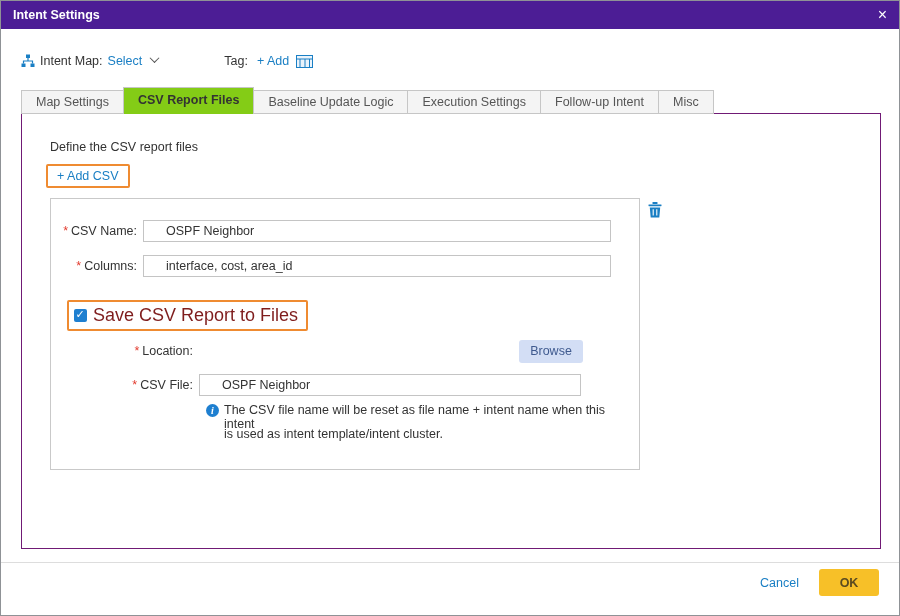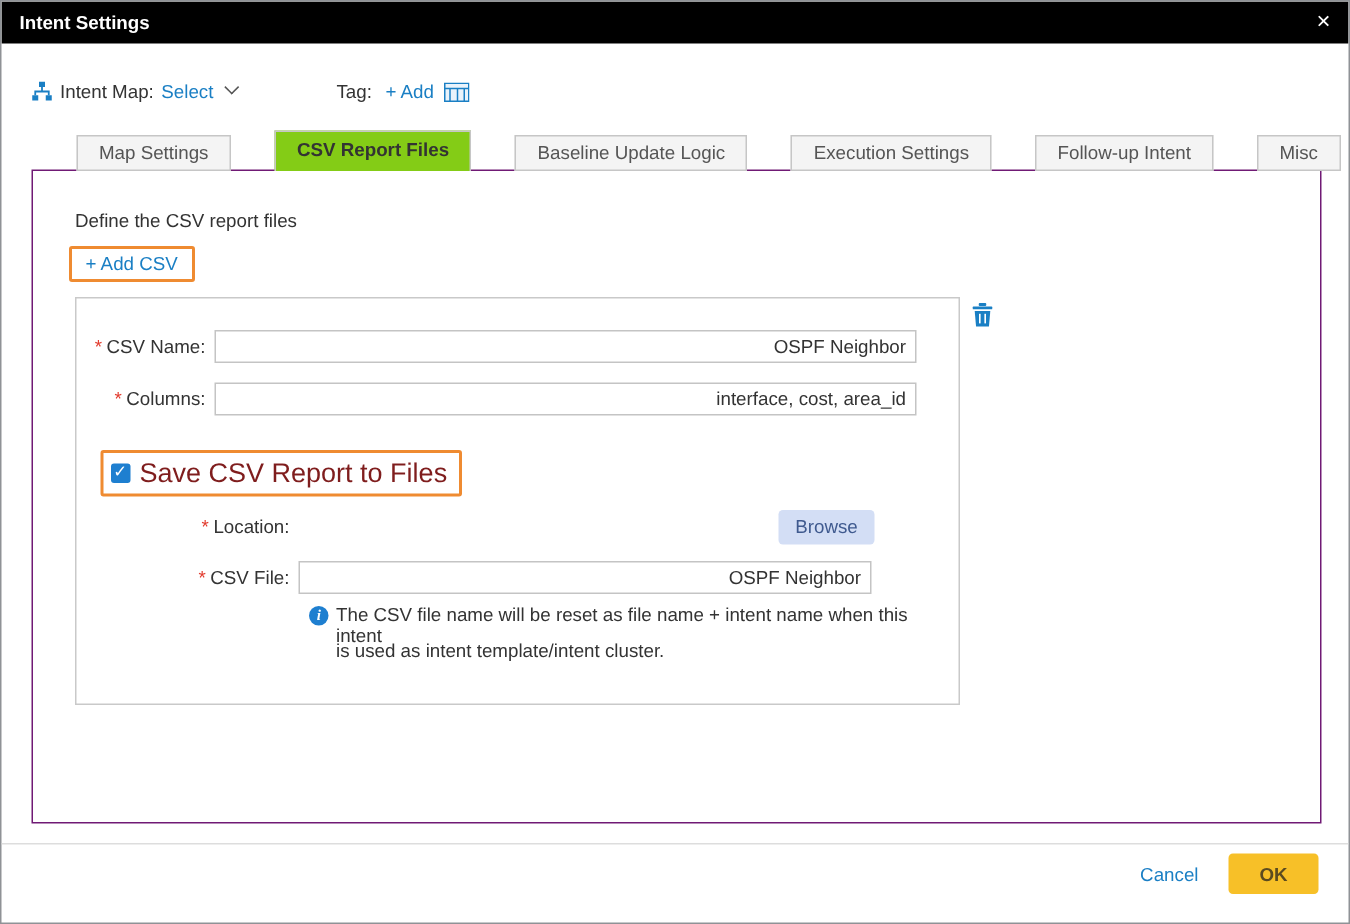--- a/index.html
+++ b/index.html
@@ -11,21 +11,21 @@
     position: relative;
     width: 900px;
     height: 616px;
     background: #ffffff;
     border: 1px solid #8f9296;
     overflow: hidden;
   }
   
   .titlebar {
     position: absolute; top: 0; left: 0; right: 0; height: 28px;
-    background: #000000;
+    background: #4c1d95;
     display: flex; align-items: center;
     padding: 0 12px;
   }
   .titlebar .title {
     color: #ffffff; font-size: 12.5px; font-weight: 600;
   }
   .titlebar .close {
     margin-left: auto; color: #ffffff; font-size: 16px; line-height: 16px;
     cursor: pointer; font-weight: 400;
   }
@@ -48,21 +48,21 @@
   .tag-add { margin-left: 9px; }
   .tag-icon { margin-left: 7px; display: inline-flex; }
   
   .tabs {
     position: absolute; left: 20px; top: 87px; height: 26px;
     display: flex; align-items: flex-end; z-index: 3;
   }
   .tab {
     height: 24px; line-height: 22px; padding: 0 14px;
     background: #f4f4f4; border: 1px solid #c6c6c6; margin-right: -1px;
-    font-size: 12.5px; color: #555; cursor: pointer; white-space: nowrap; margin-left: 30px;
+    font-size: 12.5px; color: #555; cursor: pointer; white-space: nowrap;
   }
   .tab.active {
     height: 27px; line-height: 25px; background: #84cc16;
     border-bottom: none; font-weight: bold; color: #333; z-index: 4;
   }
   
   .panel {
     position: absolute; left: 20px; top: 112px; width: 860px; height: 436px;
     border: 1px solid #701a75; background: #fff; z-index: 1;
   }
@@ -79,21 +79,21 @@
   }
   .trash { position: absolute; left: 626px; top: 88px; cursor: pointer; }
   .flabel {
     position: absolute; font-size: 12.5px; color: #333; text-align: right;
     white-space: nowrap;
   }
   .req { color: #e23b2e; margin-right: 3px; }
   .tinput {
     position: absolute; height: 22px; border: 1px solid #c4c4c4;
     font-family: "Liberation Sans", "DejaVu Sans", sans-serif;
-    font-size: 12.5px; color: #333; padding: 2px 6px; background: #fff; text-align: right;
+    font-size: 12.5px; color: #333; padding: 2px 22px; background: #fff;
   }
   .lbl-1 { left: 0; top: 25px; width: 86px; }
   .inp-1 { left: 92px; top: 21px; width: 468px; }
   .lbl-2 { left: 0; top: 60px; width: 86px; }
   .inp-2 { left: 92px; top: 56px; width: 468px; }
   .chk-hl {
     position: absolute; left: 16px; top: 101px;
     padding: 3px 8px 3px 5px; display: flex; align-items: center; gap: 6px;
   }
   .checkbox {

